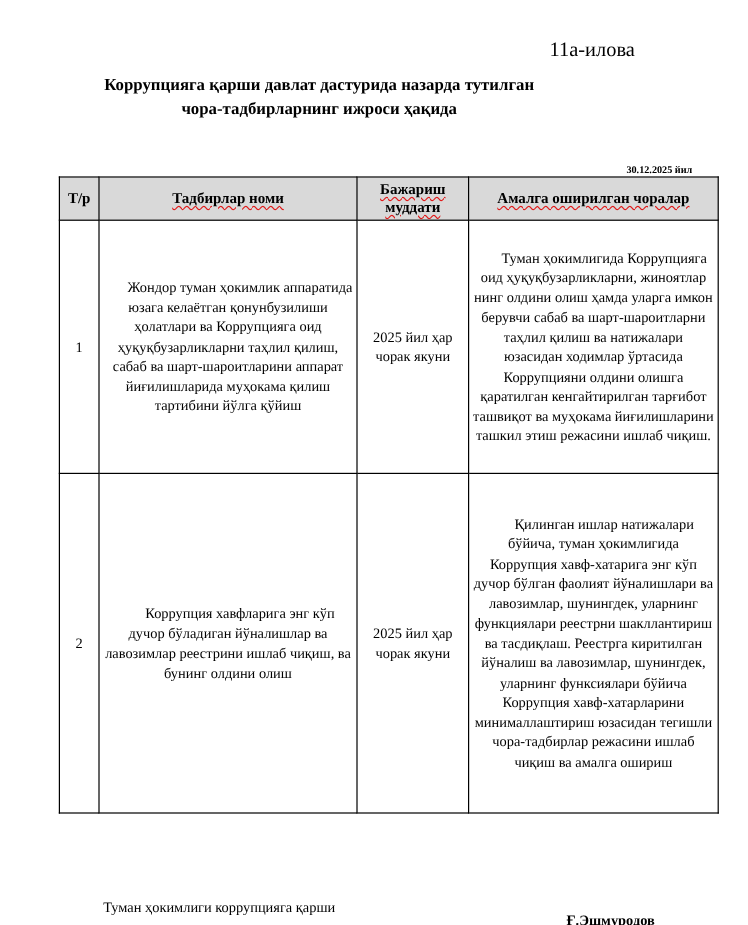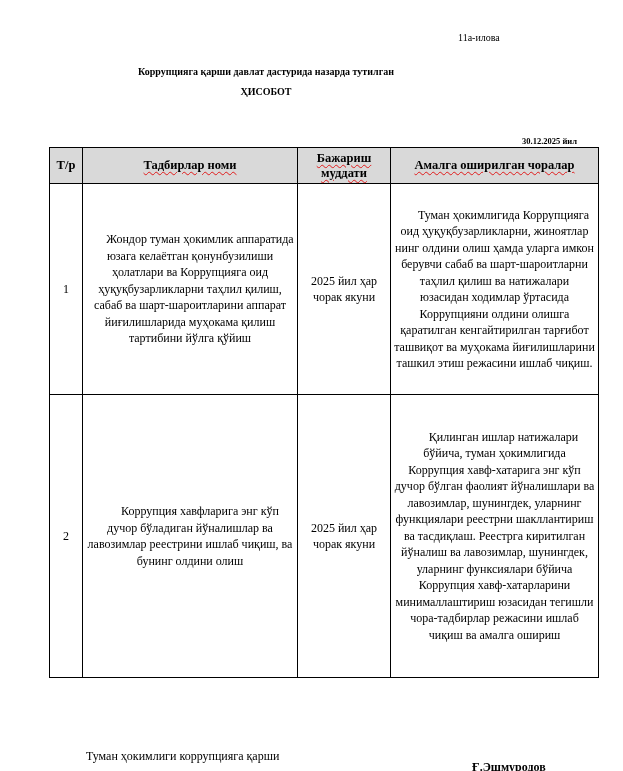--- a/index.html
+++ b/index.html
@@ -2,25 +2,25 @@
 <html><head>
   <meta charset="utf-8">
   <style>
     html, body { margin: 0; padding: 0; background: #ffffff; }
     body {
       width: 623px; height: 771px; position: relative; overflow: hidden;
       font-family: "Liberation Serif", serif; color: #000;
     }
     .appendix {
       position: absolute; top: 32px; left: 458px;
-      font-size: 10px;
+      font-size: 17px;
     }
     .title {
       position: absolute; top: 62px; left: 0; width: 532px;
-      text-align: center; font-weight: bold; font-size: 10px; line-height: 20px;
+      text-align: center; font-weight: bold; font-size: 14px; line-height: 20px;
     }
     .title div { white-space: nowrap; }
     .date {
       position: absolute; top: 136px; left: 522px;
       font-size: 8.5px; font-weight: bold;
     }
     table.report {
       position: absolute; top: 147px; left: 49px;
       width: 549px; border-collapse: collapse; table-layout: fixed;
       font-size: 12px; line-height: 16.5px; font-family: Liberation Serif, serif;
@@ -47,21 +47,21 @@
       font-size: 12px; font-weight: bold; margin-top: 34px;
     }
   </style>
 </head>
 <body>
 
 <div class="appendix">11а-илова</div>
 
 <div class="title">
   <div>Коррупцияга қарши давлат дастурида назарда тутилган</div>
-  <div>ҲИСОБОТ</div>
+  <div>чора-тадбирларнинг ижроси ҳақида</div>
 </div>
 
 <div class="date">30.12.2025 йил</div>
 
 <table class="report">
   <colgroup>
     <col style="width:33px">
     <col style="width:215px">
     <col style="width:93px">
     <col style="width:208px">

